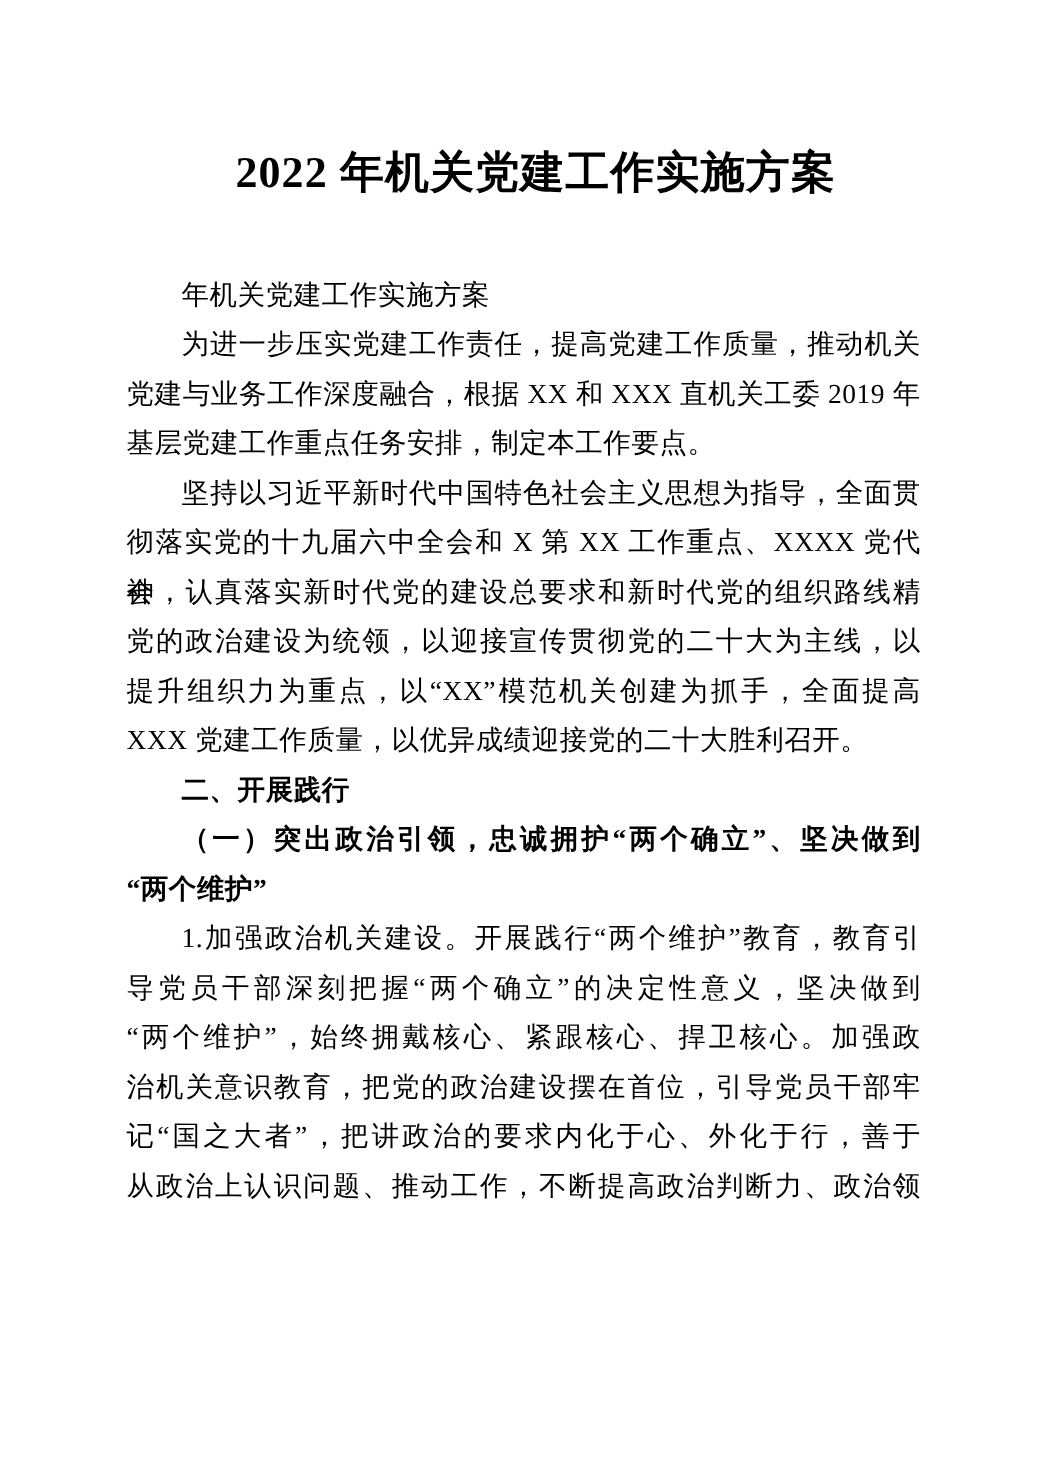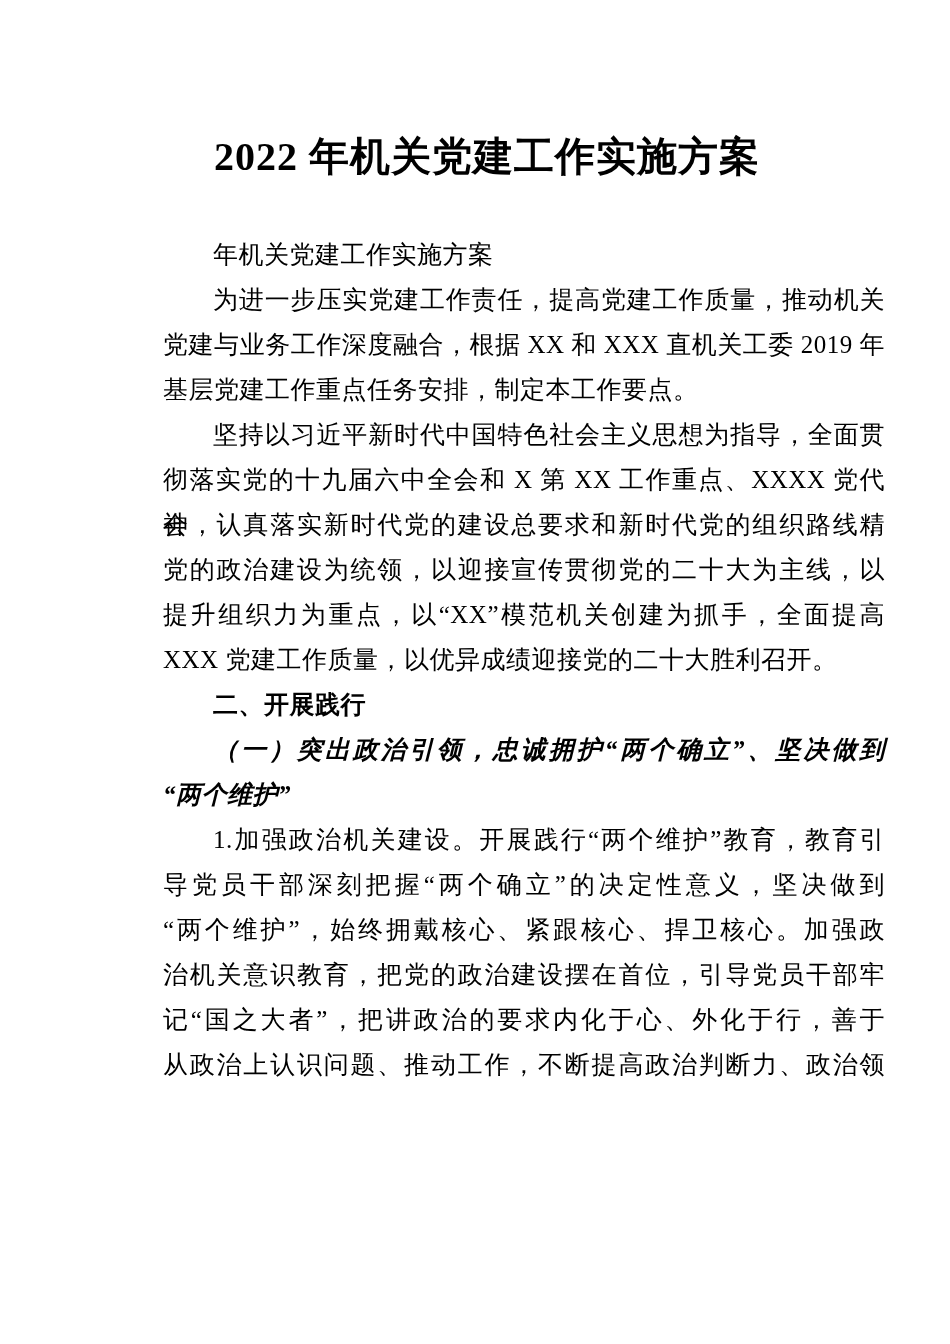--- a/index.html
+++ b/index.html
@@ -27,24 +27,23 @@
     width: 100%;
     text-align: center;
     font-size: 40px;
     font-weight: bold;
     letter-spacing: 1px;
     line-height: 58px;
     white-space: nowrap;
   }
   .doc-content {
     position: absolute;
-    top: 232px;
+    top: 246px;
     left: 115px;
     width: 722px;
-    margin-left: 48px;
   }
   .line {
     height: 45px;
     line-height: 45px;
     font-size: 25px;
     letter-spacing: 0.5px;
     text-align: left;
   }
   .line.indent {
     text-indent: 50px;
@@ -53,21 +52,20 @@
     text-align: justify;
     text-align-last: justify;
     text-justify: inter-character;
   }
   .line.h1 {
     font-family: "Liberation Sans", "DejaVu Sans", sans-serif;
     font-weight: bold;
   }
   .line.h2 {
     font-weight: bold;
-    font-style: italic;
   }
 </style>
 </head>
 <body>
 
 <div class="doc-page">
   <div class="doc-title">2022 年机关党建工作实施方案</div>
   <div class="doc-content">
       <div class="line body indent">年机关党建工作实施方案</div>
       <div class="line body indent justify">为进一步压实党建工作责任，提高党建工作质量，推动机关</div>

